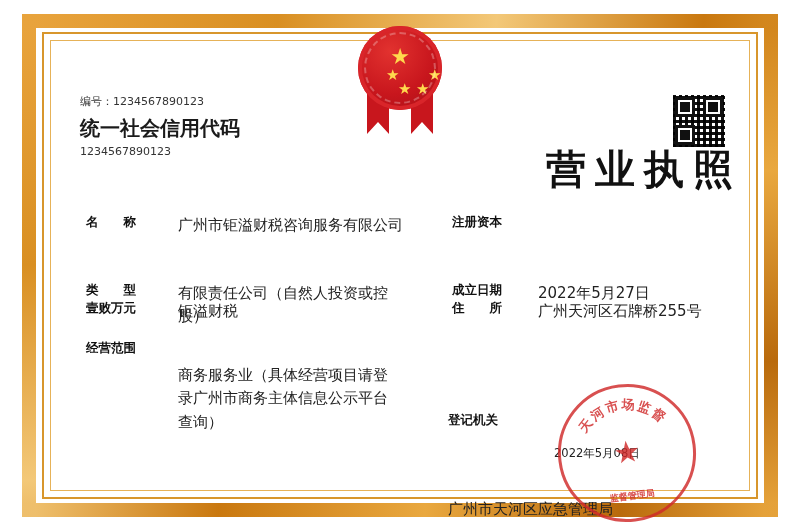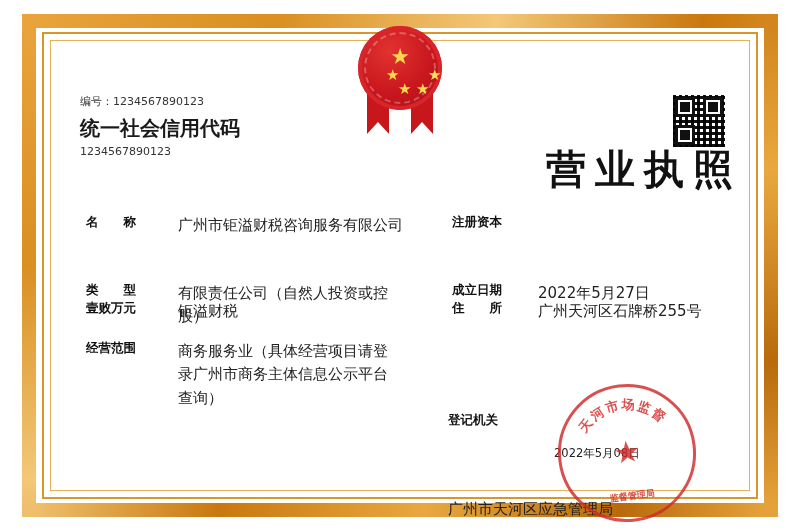--- a/index.html
+++ b/index.html
@@ -337,21 +337,21 @@
         <span class="fvalue">有限责任公司（自然人投资或控股）</span>
       </div>
 
       <div class="row col-l r3">
         <span class="flabel lab-w">壹败万元</span>
         <span class="fvalue">钜溢财税</span>
       </div>
 
       <div class="row col-l r4">
         <span class="flabel lab-w">经营范围</span>
-        <span class="fvalue" style="max-width:215px;display:inline-block;">商务服务业（具体经营项目请登录广州市商务主体信息公示平台查询）</span>
+        <span class="fvalue" style="max-width:215px;display:inline-block;margin-top:24px;">商务服务业（具体经营项目请登录广州市商务主体信息公示平台查询）</span>
       </div>
 
       <div class="row col-r r1">
         <span class="flabel lab-w2">注册资本</span>
       </div>
 
       <div class="row col-r r2">
         <span class="flabel lab-w2">成立日期</span>
         <span class="fvalue">2022年5月27日</span>
       </div>

